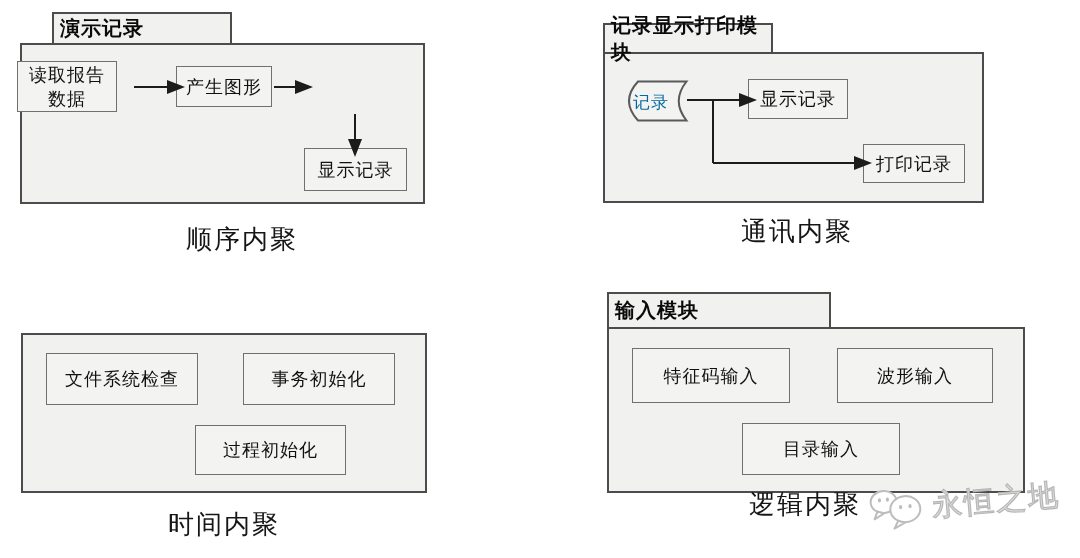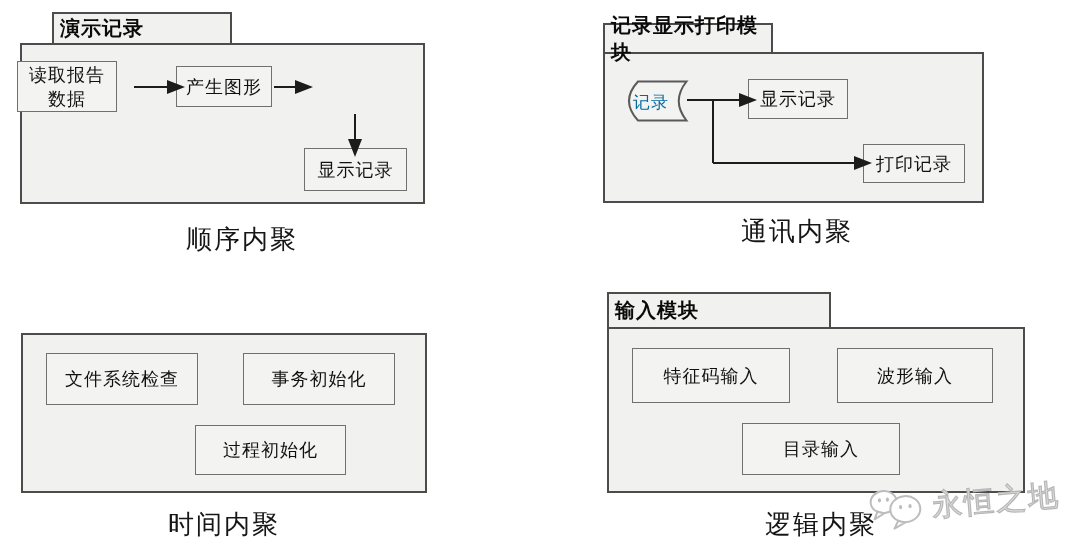--- a/index.html
+++ b/index.html
@@ -94,21 +94,21 @@
   <div class="pbox" style="left:152px;top:425px;width:151px;height:50px;margin-left:43px;">过程初始化</div>
   <div class="caption" style="left:168px;top:507px;">时间内聚</div>
 
   <div class="panel-body" style="left:607px;top:327px;width:418px;height:166px;"></div>
   <div class="panel-tab" style="left:607px;top:292px;width:224px;height:35px;">
     <span>输入模块</span>
   </div>
   <div class="pbox" style="left:632px;top:348px;width:158px;height:55px;">特征码输入</div>
   <div class="pbox" style="left:837px;top:348px;width:156px;height:55px;">波形输入</div>
   <div class="pbox" style="left:742px;top:423px;width:158px;height:52px;">目录输入</div>
-  <div class="caption" style="left:749px;top:507px;margin-left:16px;">逻辑内聚</div>
+  <div class="caption" style="left:749px;top:487px;">逻辑内聚</div>
 
   <svg id="connectors" width="1080" height="558" viewBox="0 0 1080 558">
     <defs>
       <marker id="ah" markerWidth="9" markerHeight="8" refX="0" refY="3.5" orient="auto">
         <path d="M0 0 L9 3.5 L0 7 Z" fill="#1c1c1c"></path>
       </marker>
     </defs>
     <g stroke="#1c1c1c" stroke-width="2" fill="none">
       <line x1="134" y1="87" x2="167" y2="87" marker-end="url(#ah)"></line>
       <line x1="274" y1="87" x2="295" y2="87" marker-end="url(#ah)"></line>

